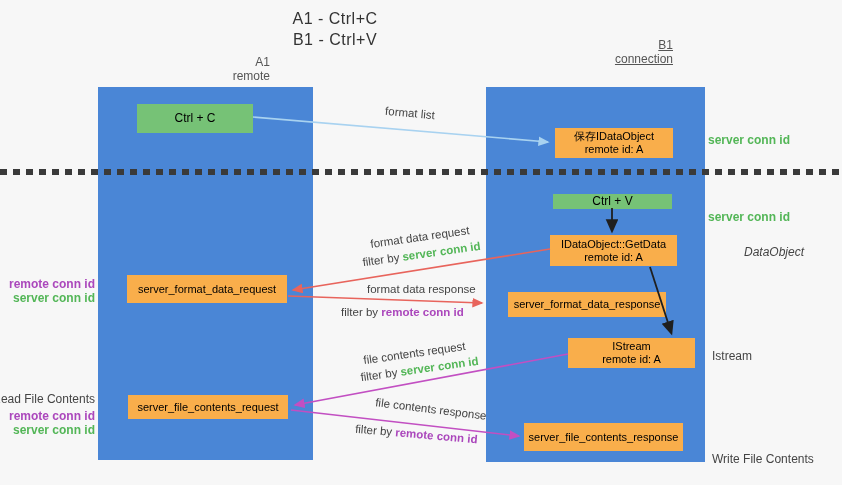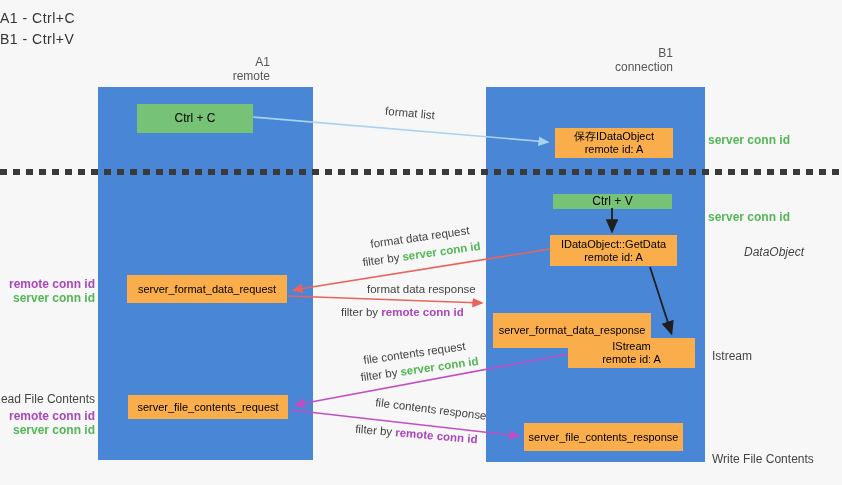--- a/index.html
+++ b/index.html
@@ -1,20 +1,20 @@
 <!DOCTYPE html>
 <html><head>
 <meta charset="utf-8">
 <style>
   html,body{margin:0;padding:0;}
   body{font-family:"Liberation Sans",sans-serif;background:#f7f7f7;}
   .canvas{position:relative;width:842px;height:485px;background:#f7f7f7;overflow:hidden;}
 
-  .title{position:absolute;left:0;top:8px;width:670px;text-align:left;
-         font-size:14px;color:#333;line-height:21px;letter-spacing:.5px;}
+  .title{position:absolute;left:0;top:8px;width:670px;text-align:center;
+         font-size:16px;color:#333;line-height:21px;letter-spacing:.5px;}
 
   .lane-header{position:absolute;text-align:right;font-size:12px;color:#555;line-height:14px;}
   .lane{position:absolute;background:#4a86d6;}
 
   .dotted{position:absolute;left:0;top:169px;width:842px;height:6px;
           background:repeating-linear-gradient(90deg,#3a3a3a 0 7px,rgba(0,0,0,0) 7px 13px);}
 
   .node{position:absolute;color:#000000;text-align:center;display:flex;flex-direction:column;
         justify-content:center;line-height:13px;}
   .node.green{background:#76c276;font-size:12px;}
@@ -40,21 +40,21 @@
 
   <div class="title">
     <div>A1 - Ctrl+C</div>
     <div>B1 - Ctrl+V</div>
   </div>
 
   <div class="lane-header" style="left:140px;top:55px;width:130px;">
     <div>A1</div>
     <div>remote</div>
   </div>
-  <div class="lane-header" style="left:528px;top:46px;width:145px;">
+  <div class="lane-header" style="left:528px;top:38px;width:145px;text-decoration:underline;">
     <div>B1</div>
     <div>connection</div>
   </div>
 
   <div class="lane" style="left:98px;top:87px;width:215px;height:373px;"></div>
   <div class="lane" style="left:486px;top:87px;width:219px;height:375px;"></div>
 
   <div class="dotted"></div>
 
   <div class="node green" style="left:137px;top:104px;width:116px;height:29px;">
@@ -72,21 +72,21 @@
 
   <div class="node orange" style="left:550px;top:235px;width:127px;height:31px;">
     <span>IDataObject::GetData</span>
     <span>remote id: A</span>
   </div>
 
   <div class="node orange" style="left:127px;top:275px;width:160px;height:28px;">
     <span>server_format_data_request</span>
   </div>
 
-  <div class="node orange" style="left:493px;top:292px;width:158px;height:35px;margin-top:21px;">
+  <div class="node orange" style="left:508px;top:292px;width:158px;height:25px;">
     <span>server_format_data_response</span>
   </div>
 
   <div class="node orange" style="left:568px;top:338px;width:127px;height:30px;">
     <span>IStream</span>
     <span>remote id: A</span>
   </div>
 
   <div class="node orange" style="left:128px;top:395px;width:160px;height:24px;">
     <span>server_file_contents_request</span>

